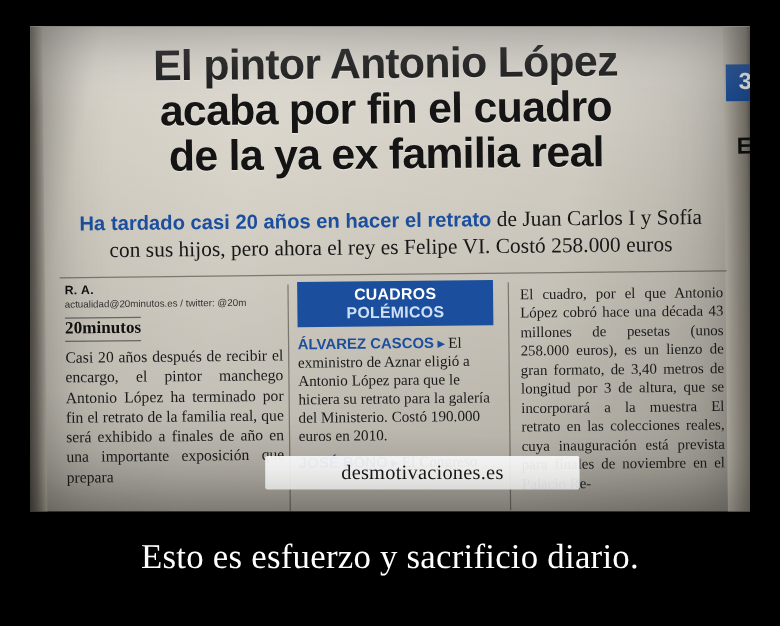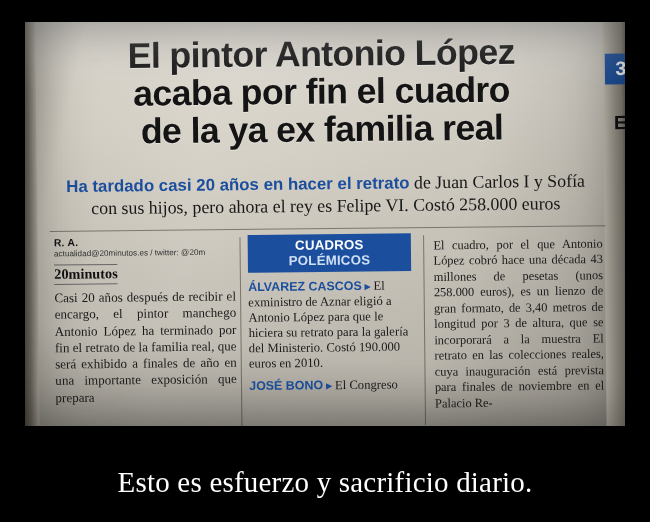--- a/index.html
+++ b/index.html
@@ -239,21 +239,21 @@
   .vignette {
     position:absolute; left:0; top:0; width:100%; height:100%;
     box-shadow: inset 0 0 60px rgba(0,0,0,.45);
     pointer-events:none;
   }
 
   
   .caption {
     position: absolute;
     left: 0;
-    top: 466px;
+    top: 448px;
     width: 650px;
     text-align: center;
     color: #ffffff;
     font-family: "Liberation Serif", serif;
     font-size: 29px;
     letter-spacing: .2px;
   }
 </style>
 </head>
 <body>
@@ -310,19 +310,22 @@
         </div>
 
         <div class="col col-c">
           <div class="body-text c-narrow">El cuadro, por el que Antonio López cobró hace una década 43 millones de pesetas (unos 258.000 euros), es un lienzo de gran formato, de 3,40 metros de longitud por 3 de altura, que se incorporará a la muestra El retrato en las colecciones reales, cuya inauguración está prevista para finales de noviembre en el Palacio Re-</div>
         </div>
       </div>
 
       <div class="blurtop"></div>
     </div>
 
+    <div class="watermark">
+      <span>desmotivaciones.es</span>
+    </div>
 
     <div class="vignette"></div>
   </div>
 
   <div class="caption">Esto es esfuerzo y sacrificio diario.</div>
 
 </div>
 
 </body></html>

